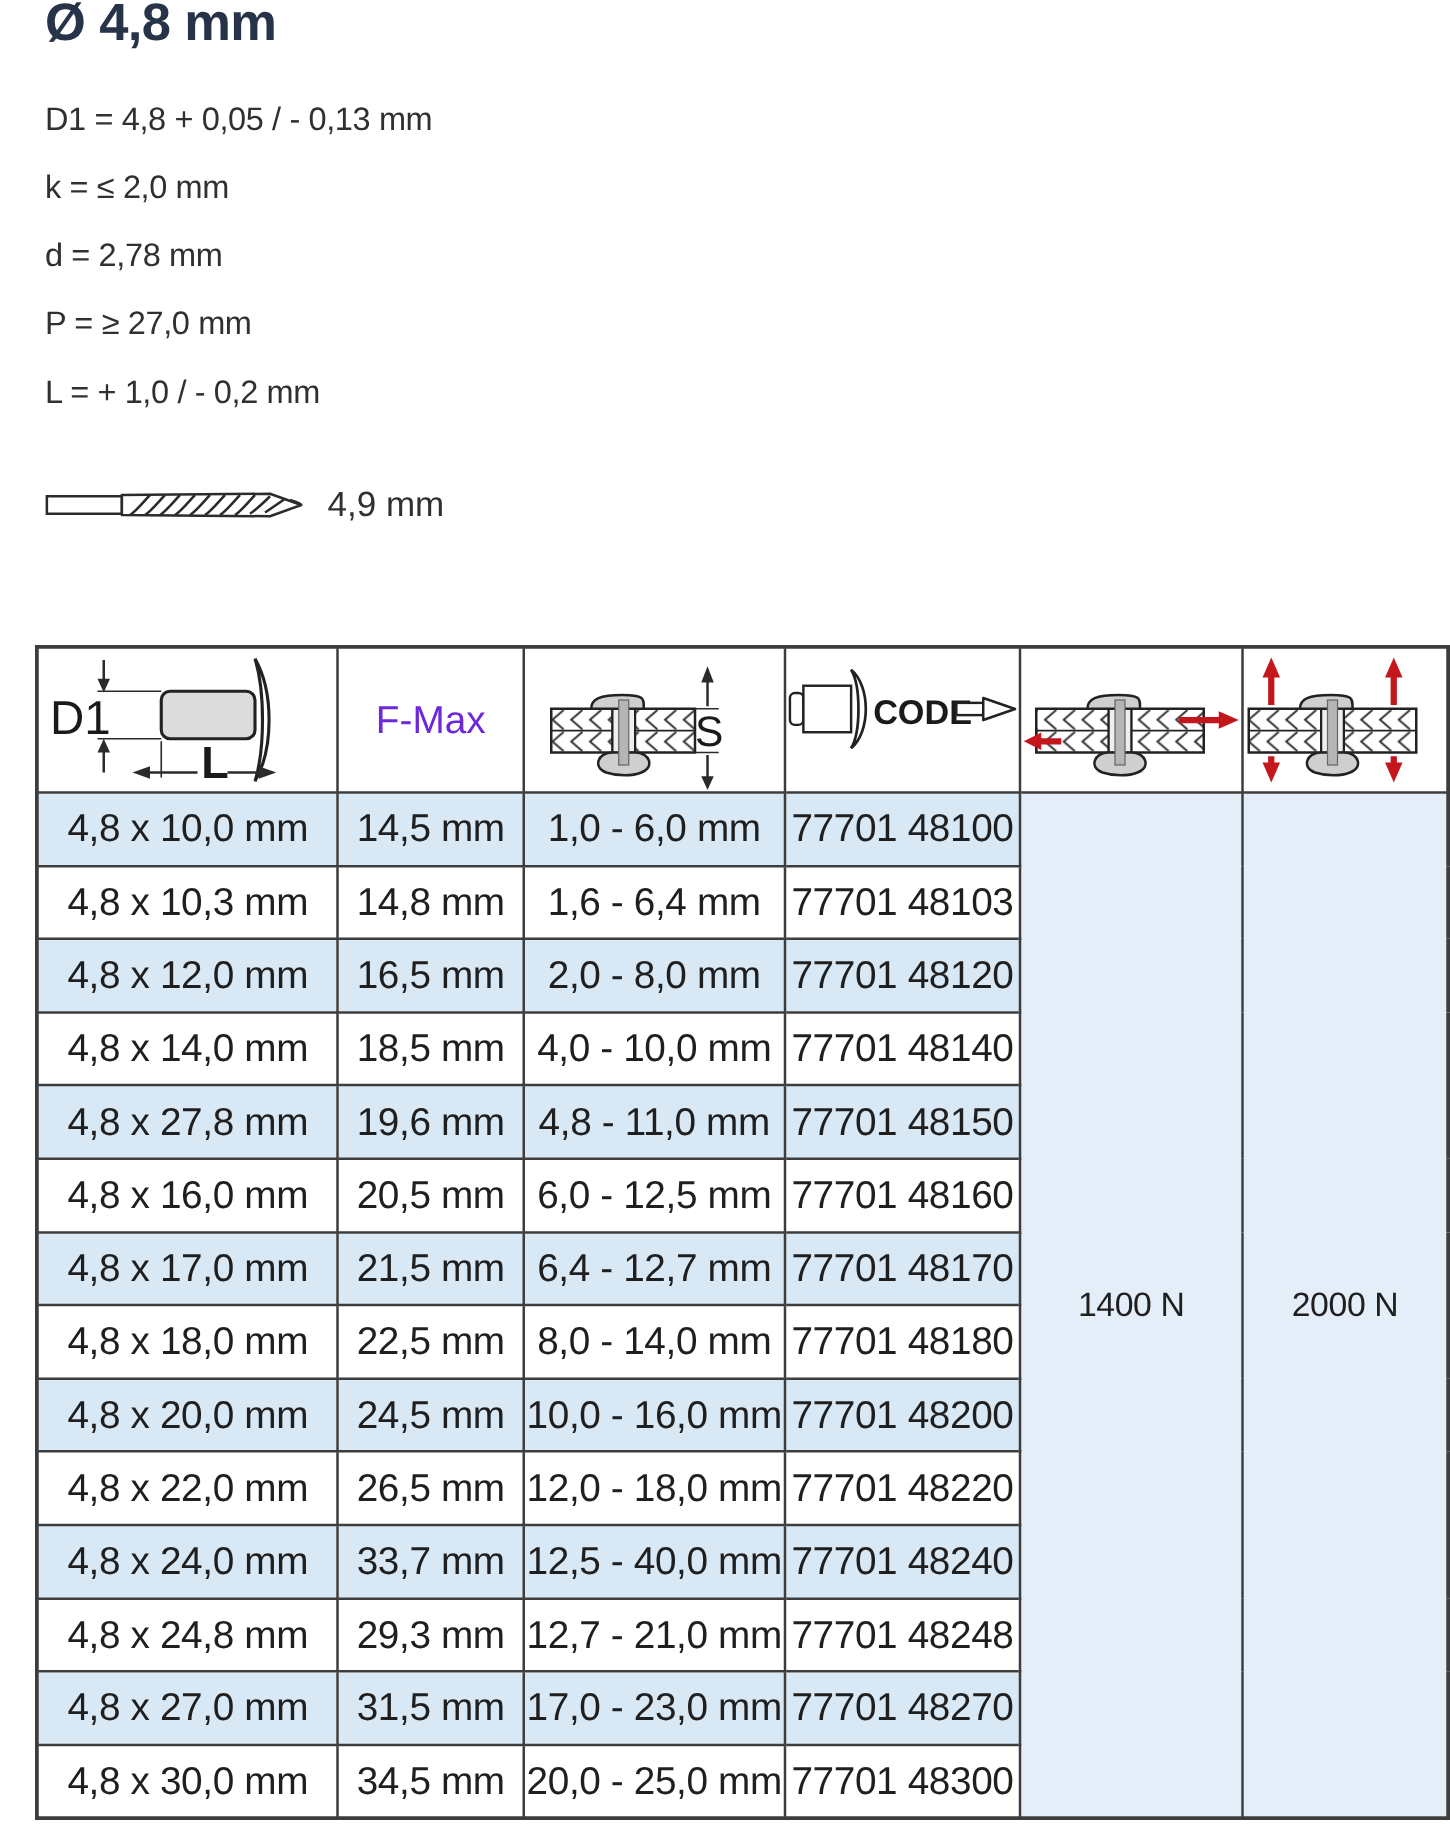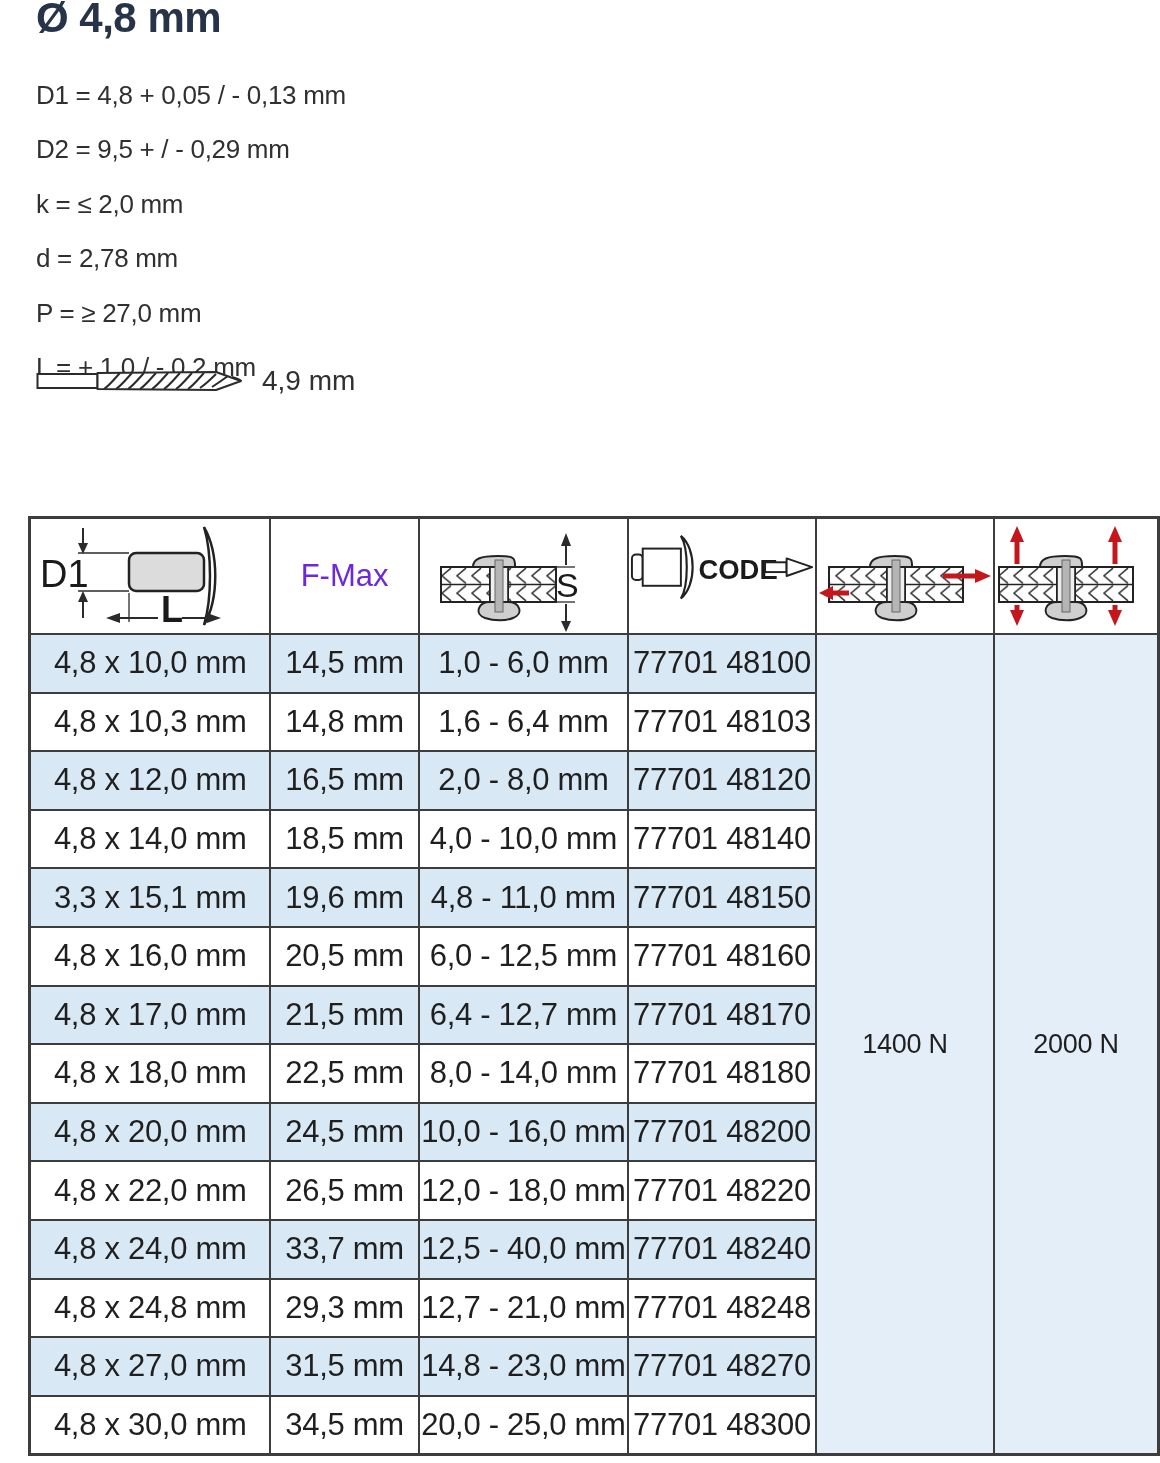--- a/index.html
+++ b/index.html
@@ -15,21 +15,21 @@
     position:absolute;left:36px;top:-6px;
     font-size:42px;font-weight:bold;color:#273349;
     letter-spacing:-0.5px;
   }
   .specs{position:absolute;left:36px;top:68px;}
   .spec-line{
     height:54.5px;display:flex;align-items:center;
     font-size:26px;color:#303030;letter-spacing:-0.3px;
   }
   .drill-row{
-    position:absolute;left:36px;top:363px;height:36px;
+    position:absolute;left:36px;top:386px;height:36px;
     display:flex;align-items:center;gap:18px;
   }
   .drill-row svg{display:block;}
   .drill-size{font-size:28px;color:#303030;}
 
   
   table.spec-table{
     position:absolute;left:28px;top:516px;
     border-collapse:collapse;table-layout:fixed;
     border:3px solid #3d3d3d;
@@ -50,21 +50,20 @@
 </style>
 </head>
 <body>
 
 <div class="page">
 
   <div class="title">Ø 4,8 mm</div>
 
   <div class="specs">
     <div class="spec-line">D1 = 4,8 + 0,05 / - 0,13 mm</div>
-    <div class="spec-line">D2 = 9,5 + / - 0,29 mm</div>
     <div class="spec-line">k = ≤ 2,0 mm</div>
     <div class="spec-line">d = 2,78 mm</div>
     <div class="spec-line">P = ≥ 27,0 mm</div>
     <div class="spec-line">L = + 1,0 / - 0,2 mm</div>
   </div>
 
   <div class="drill-row">
     <svg width="208" height="32" viewBox="0 0 208 32">
       <rect x="1.5" y="9" width="60" height="14" fill="#ffffff" stroke="#2b2b2b" stroke-width="2"></rect>
       <path d="M61.5,8 L180,7 L205,16 L180,25 L61.5,24 Z" fill="#ffffff" stroke="#2b2b2b" stroke-width="2" stroke-linejoin="round"></path>
@@ -227,21 +226,21 @@
         <td>2,0 - 8,0 mm</td>
         <td>77701 48120</td>
       </tr>
       <tr class="plain">
         <td>4,8 x 14,0 mm</td>
         <td>18,5 mm</td>
         <td>4,0 - 10,0 mm</td>
         <td>77701 48140</td>
       </tr>
       <tr class="stripe">
-        <td>3,3 x 15,1 mm</td>
+        <td>4,8 x 27,8 mm</td>
         <td>19,6 mm</td>
         <td>4,8 - 11,0 mm</td>
         <td>77701 48150</td>
       </tr>
       <tr class="plain">
         <td>4,8 x 16,0 mm</td>
         <td>20,5 mm</td>
         <td>6,0 - 12,5 mm</td>
         <td>77701 48160</td>
       </tr>
@@ -277,21 +276,21 @@
       </tr>
       <tr class="plain">
         <td>4,8 x 24,8 mm</td>
         <td>29,3 mm</td>
         <td>12,7 - 21,0 mm</td>
         <td>77701 48248</td>
       </tr>
       <tr class="stripe">
         <td>4,8 x 27,0 mm</td>
         <td>31,5 mm</td>
-        <td>14,8 - 23,0 mm</td>
+        <td>17,0 - 23,0 mm</td>
         <td>77701 48270</td>
       </tr>
       <tr class="plain">
         <td>4,8 x 30,0 mm</td>
         <td>34,5 mm</td>
         <td>20,0 - 25,0 mm</td>
         <td>77701 48300</td>
       </tr>
     </tbody>
   </table>

